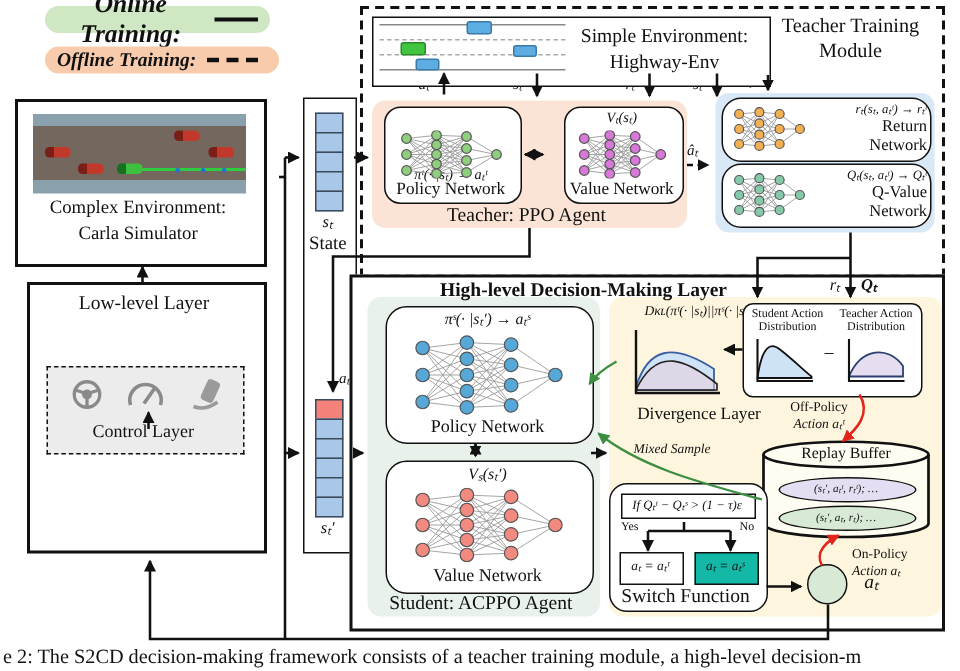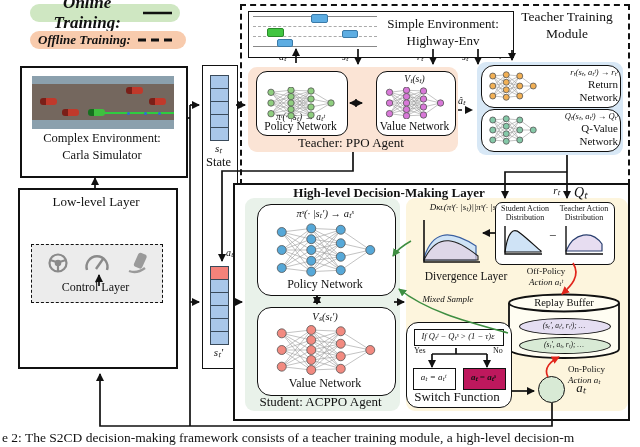--- a/index.html
+++ b/index.html
@@ -31,21 +31,21 @@
       <line x1="1" y1="4" x2="35" y2="4" stroke="#111" stroke-width="2.6"></line>
     </svg>
   </div>
   <div class="pill" style="left:30px;top:31px;width:140px;height:18px;background:var(--legend-offline-bg);">
     <span class="it" style="font-size:13px;font-weight:bold;">Offline Training:</span>
     <svg width="40" height="8">
       <line x1="1" y1="4" x2="39" y2="4" stroke="#111" stroke-width="3" stroke-dasharray="8,5"></line>
     </svg>
   </div>
 
-  <div class="box" style="left:20px;top:66px;width:164px;height:108px;">
+  <div class="box" style="left:10px;top:66px;width:164px;height:108px;">
     <div class="abs" style="left:10px;top:8px;width:142px;height:53px;background:var(--carla-shoulder);overflow:hidden;">
       <div class="abs" style="left:0;top:8px;width:142px;height:36px;background:var(--carla-road);"></div>
       <div class="abs" style="left:72px;top:36px;width:70px;height:2px;background:#2ecc40;"></div>
       <div class="abs" style="left:95px;top:35.5px;width:3px;height:3px;background:#2b6fd4;border-radius:50%;"></div>
       <div class="abs" style="left:112px;top:35.5px;width:3px;height:3px;background:#2b6fd4;border-radius:50%;"></div>
       <div class="abs" style="left:126px;top:35.5px;width:3px;height:3px;background:#2b6fd4;border-radius:50%;"></div>
       <div class="car" style="left:94px;top:11px;width:17px;height:7px;background:linear-gradient(90deg,#7a1f18 0 35%,#c0392b 35%);"></div>
       <div class="car" style="left:117px;top:22px;width:17px;height:7px;background:linear-gradient(90deg,#7a1f18 0 35%,#c0392b 35%);"></div>
       <div class="car" style="left:8px;top:22px;width:17px;height:7px;background:linear-gradient(90deg,#7a1f18 0 35%,#c0392b 35%);"></div>
       <div class="car" style="left:30px;top:33px;width:17px;height:7px;background:linear-gradient(90deg,#7a1f18 0 35%,#c0392b 35%);"></div>
@@ -353,21 +353,21 @@
           </svg></div>
       <div class="t it" style="left:56px;top:2px;width:80px;font-size:8.5px;text-align:right;">Qₜ(sₜ, aₜᵗ) → Qₜᵗ</div>
       <div class="t" style="left:78px;top:13px;width:58px;font-size:11px;text-align:right;">Q-Value</div>
       <div class="t" style="left:78px;top:26px;width:58px;font-size:11px;text-align:right;">Network</div>
     </div>
   </div>
 
   <div class="box" style="left:233px;top:183px;width:393px;height:234px;"></div>
   <div class="t ctr" style="left:253px;top:186px;width:272px;font-size:13px;font-weight:600;z-index:3;">High-level Decision-Making Layer</div>
   <div class="t it" style="left:536px;top:185px;width:24px;text-align:right;font-size:11px;z-index:3;">rₜ</div>
-  <div class="t it" style="left:574px;top:185px;font-size:14px;z-index:3;">Qₜ</div>
+  <div class="t it" style="left:574px;top:185px;font-size:11px;z-index:3;font-weight:bold;">Qₜ</div>
 
   <div class="panel" style="left:245px;top:198px;width:155px;height:213px;background:var(--student-bg);z-index:2;">
     <div class="innerbox" style="left:12px;top:6px;width:137px;height:90px;border-radius:14px;">
       <div class="t it ctr" style="left:0;top:3px;width:134px;font-size:10.5px;">πˢ(· |sₜ′) → aₜˢ</div>
       <div class="nn" style="left:9px;top:18px;width:118px;height:54px;"><svg width="118" height="54">
             <g stroke="#9a9a9a" stroke-width="0.6">
               <line x1="14.75" y1="9" x2="44.25" y2="5.4"></line>
               <line x1="14.75" y1="9" x2="44.25" y2="16.2"></line>
               <line x1="14.75" y1="9" x2="44.25" y2="27"></line>
               <line x1="14.75" y1="9" x2="44.25" y2="37.8"></line>
@@ -537,21 +537,21 @@
 
     <div class="abs" style="left:0px;top:124px;width:104px;height:84px;background:#fff;border:1.6px solid #111;border-radius:12px;">
       <div class="abs" style="left:7px;top:6px;width:88px;height:15px;border:1.2px solid #111;background:#fff;">
         <div class="t it ctr" style="left:0;top:2px;width:86px;font-size:8.5px;">If Qₜᵗ − Qₜˢ &gt; (1 − τ)ε</div>
       </div>
       <div class="t" style="left:7px;top:24px;font-size:8px;">Yes</div>
       <div class="t" style="left:86px;top:24px;font-size:8px;">No</div>
       <div class="abs" style="left:6px;top:45px;width:41px;height:20px;border:1.2px solid #111;background:#fff;">
         <div class="t it ctr" style="left:0;top:4px;width:39px;font-size:9px;">aₜ = aₜᵗ</div>
       </div>
-      <div class="abs" style="left:56px;top:45px;width:41px;height:20px;border:1.2px solid #111;background:#be185d;font-weight:bold;">
+      <div class="abs" style="left:56px;top:45px;width:41px;height:20px;border:1.2px solid #111;background:#14b8a6;">
         <div class="t it ctr" style="left:0;top:4px;width:39px;font-size:9px;">aₜ = aₜˢ</div>
       </div>
       <div class="t ctr" style="left:0;top:67px;width:100px;font-size:13px;">Switch Function</div>
     </div>
 
     <div class="abs" style="left:132px;top:178px;width:25px;height:25px;border-radius:50%;background:var(--at-circle);border:1.6px solid #111;">
       <div class="t it ctr" style="left:0;top:4px;width:30px;font-size:13px;padding-left:27px;">aₜ</div>
     </div>
     <div class="t" style="left:162px;top:167px;font-size:9px;">On-Policy</div>
     <div class="t it" style="left:162px;top:178px;font-size:9px;">Action aₜ</div>

